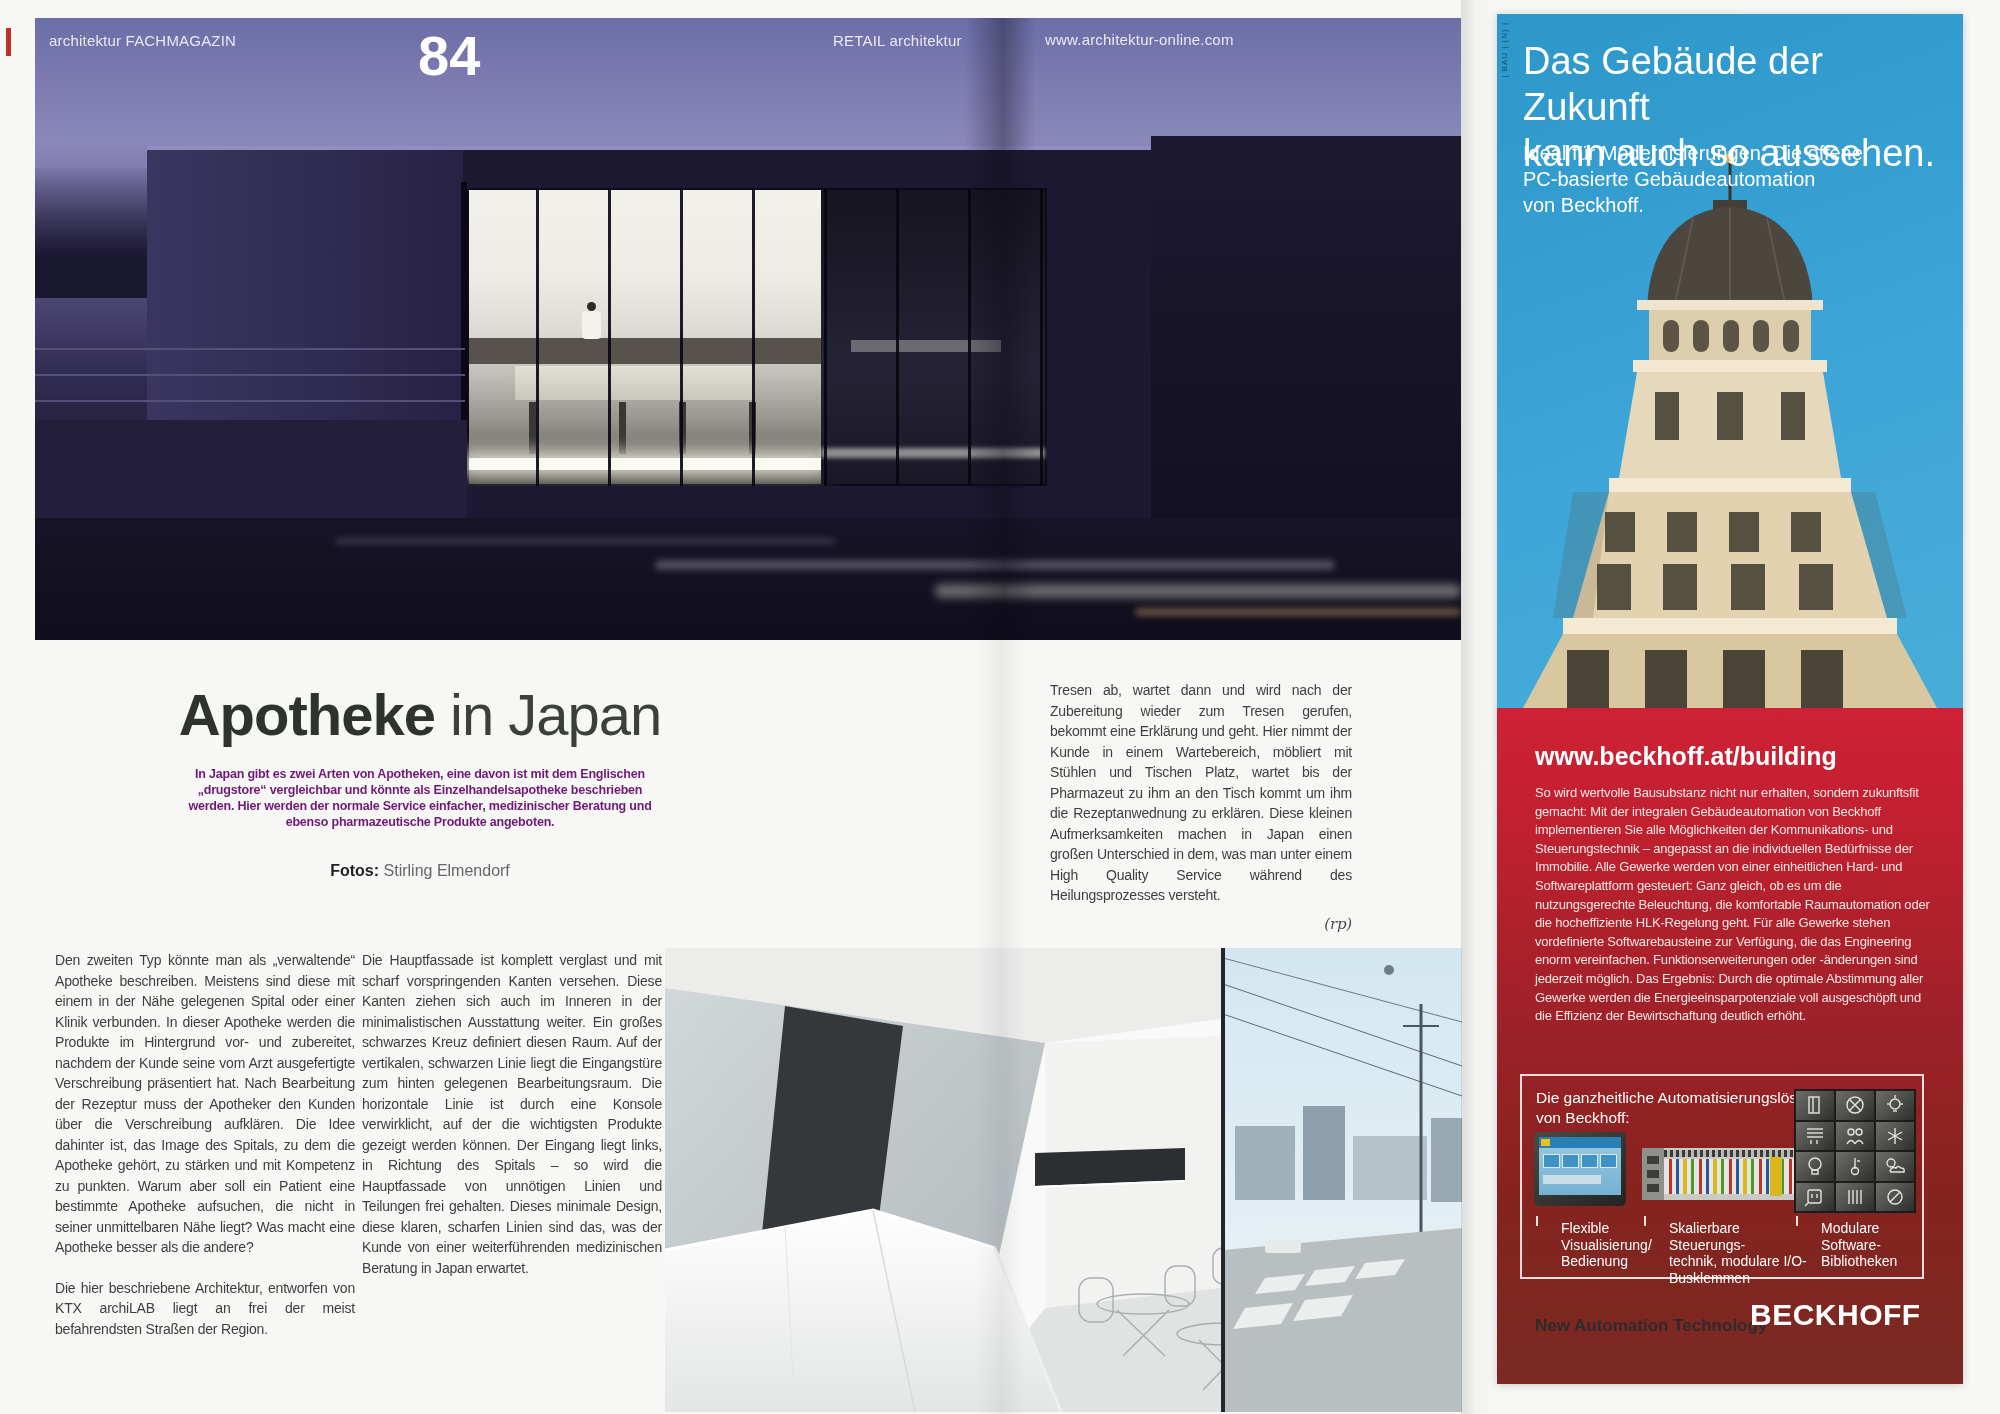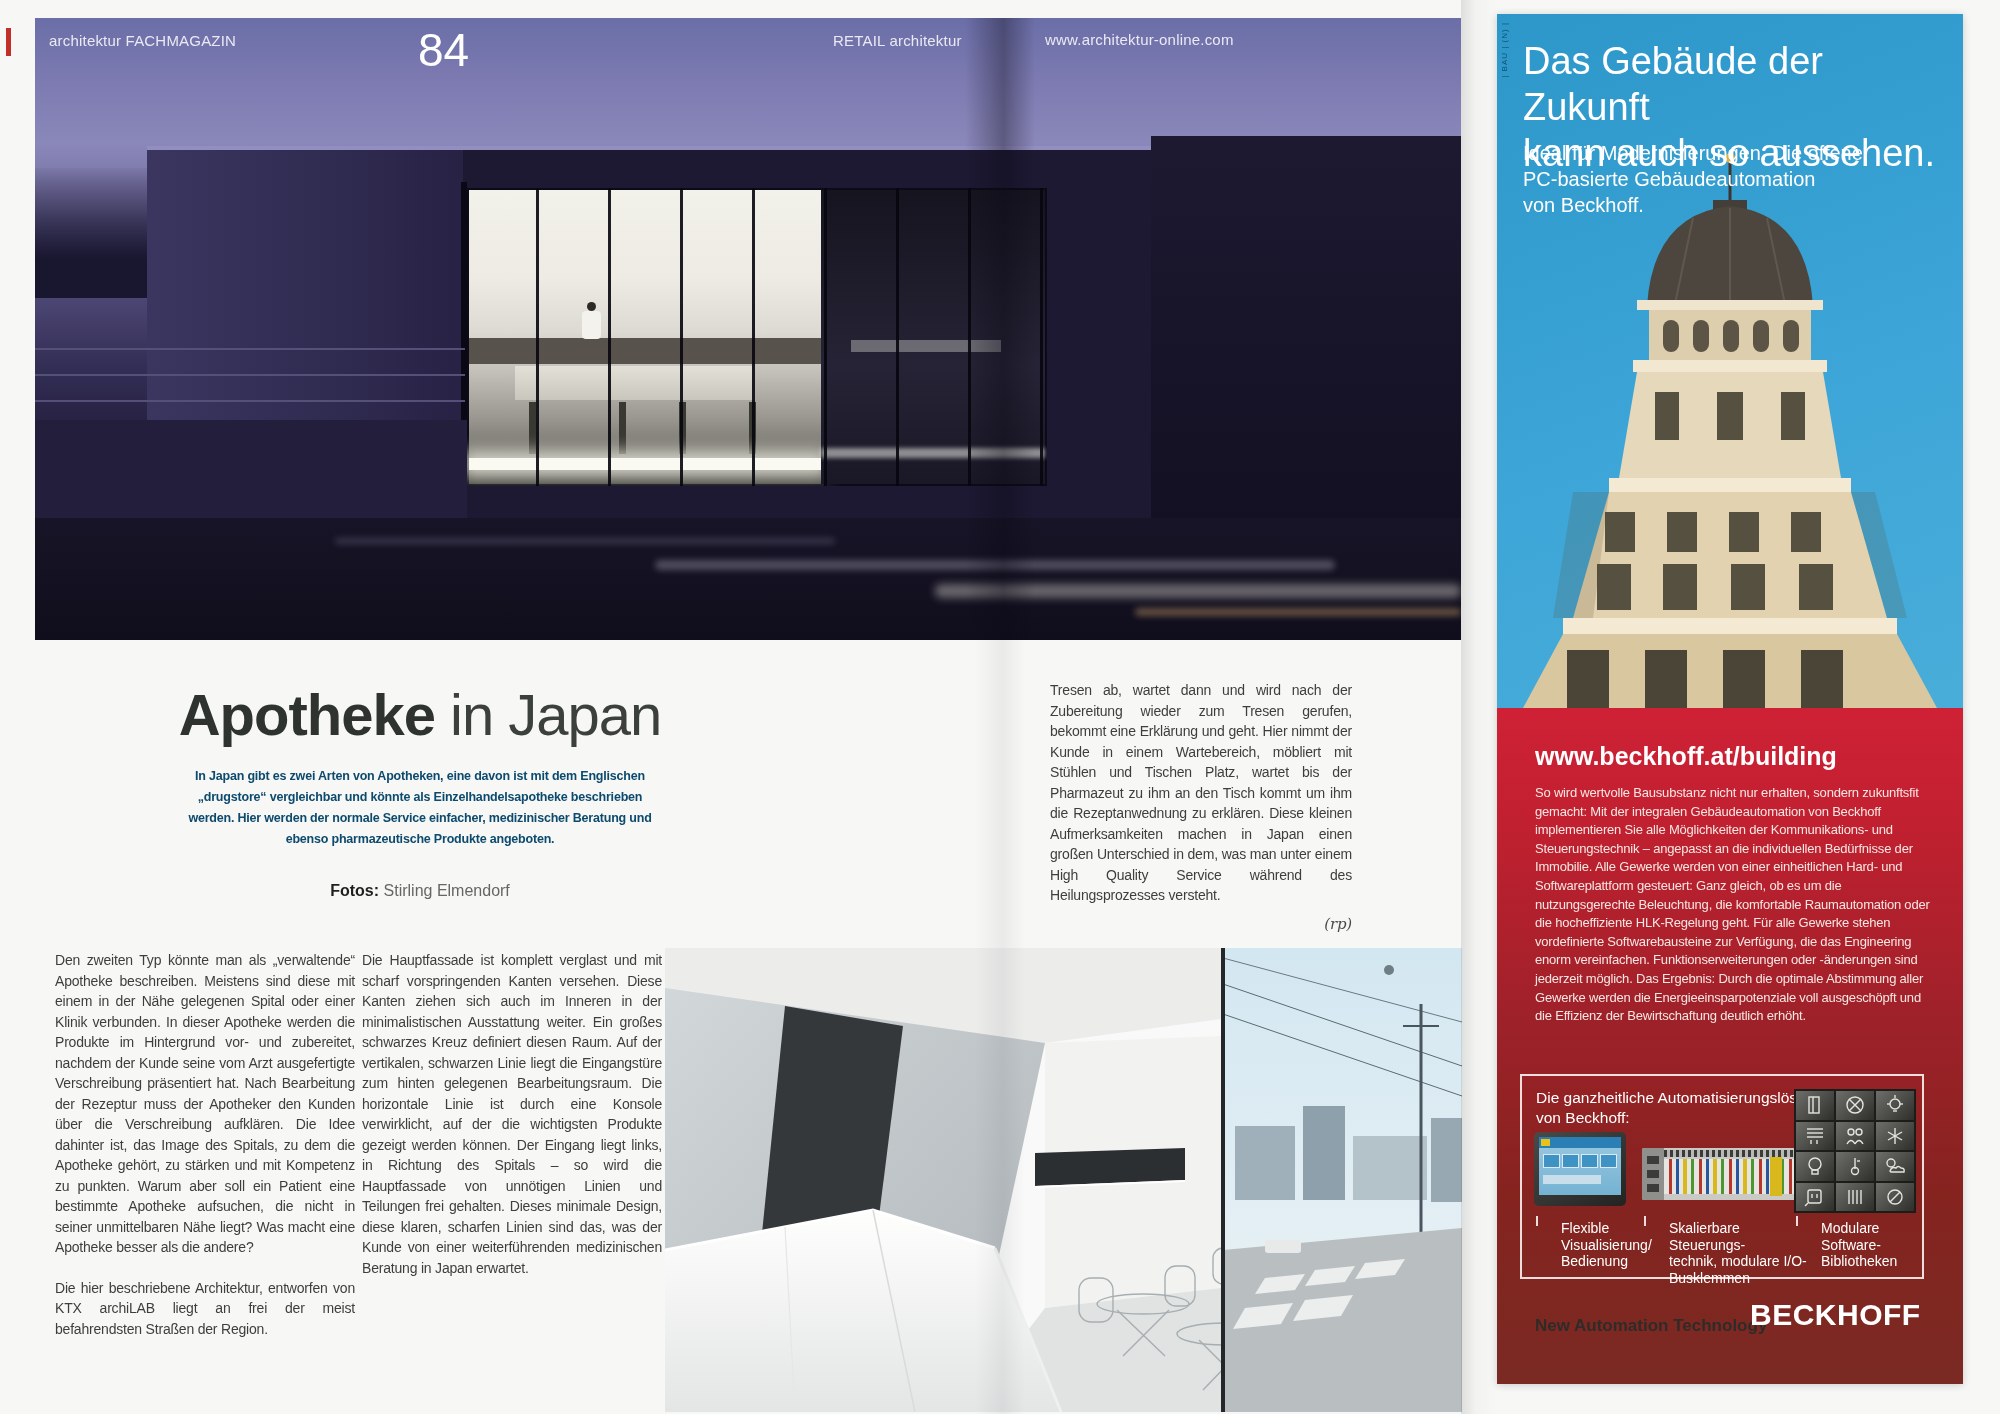--- a/index.html
+++ b/index.html
@@ -38,31 +38,31 @@
   #street{left:0;top:500px;width:1426px;height:122px;background:linear-gradient(180deg,#171427,#100e1c);}
   .streak{border-radius:6px;}
   #st1{left:620px;top:542px;width:680px;height:10px;background:rgba(235,230,250,.28);filter:blur(3px);}
   #st2{left:900px;top:566px;width:526px;height:14px;background:rgba(250,245,235,.38);filter:blur(4px);}
   #st3{left:1100px;top:590px;width:326px;height:8px;background:rgba(255,200,130,.35);filter:blur(3px);}
   #st4{left:300px;top:520px;width:500px;height:6px;background:rgba(200,195,230,.2);filter:blur(3px);}
   #fold{left:930px;top:0;width:70px;height:622px;background:linear-gradient(90deg,transparent,rgba(10,8,20,.35) 55%,transparent);}
 
   .hero-label{color:#eae9f4;font-size:15px;letter-spacing:.2px;}
   #h-mag{left:14px;top:14px;}
-  #h-num{left:383px;top:5px;font-size:46px;font-weight:normal;color:#fff;}
+  #h-num{left:383px;top:5px;font-size:56px;font-weight:bold;color:#fff;}
   #h-sec{left:798px;top:14px;}
   #h-url{left:1010px;top:13px;}
 
   
   #art-head{left:90px;top:686px;width:660px;text-align:center;}
   #art-title{font-size:58px;letter-spacing:-1px;color:#2e332f;line-height:1;}
   #art-title .tb{font-weight:700;}
   #art-title .tl{font-weight:300;color:#3b403c;}
-  #art-intro{margin:22px auto 0;width:600px;font-size:12.5px;font-weight:bold;line-height:21px;
-    letter-spacing:-.2px;color:#0c4a6e;}
+  #art-intro{margin:22px auto 0;width:600px;font-size:12.5px;font-weight:bold;line-height:16px;
+    letter-spacing:-.2px;color:#701a75;}
   #art-credit{margin-top:32px;font-size:16px;color:#666;}
   #art-credit b{color:#1f1f1f;}
 
   .col{font-size:14px;line-height:20.5px;letter-spacing:-.2px;text-align:justify;color:#3e3e3e;}
   .col p{margin:0;}
   .col p + p{margin-top:20px;}
   #col1{left:55px;top:950px;width:300px;}
   #col2{left:362px;top:950px;width:300px;}
   #col3{left:1050px;top:680px;width:302px;}
   #col3-sign{text-align:right;font-style:italic;font-family:"DejaVu Serif",serif;font-size:15px;color:#4a4a4a;margin-top:8px;}

